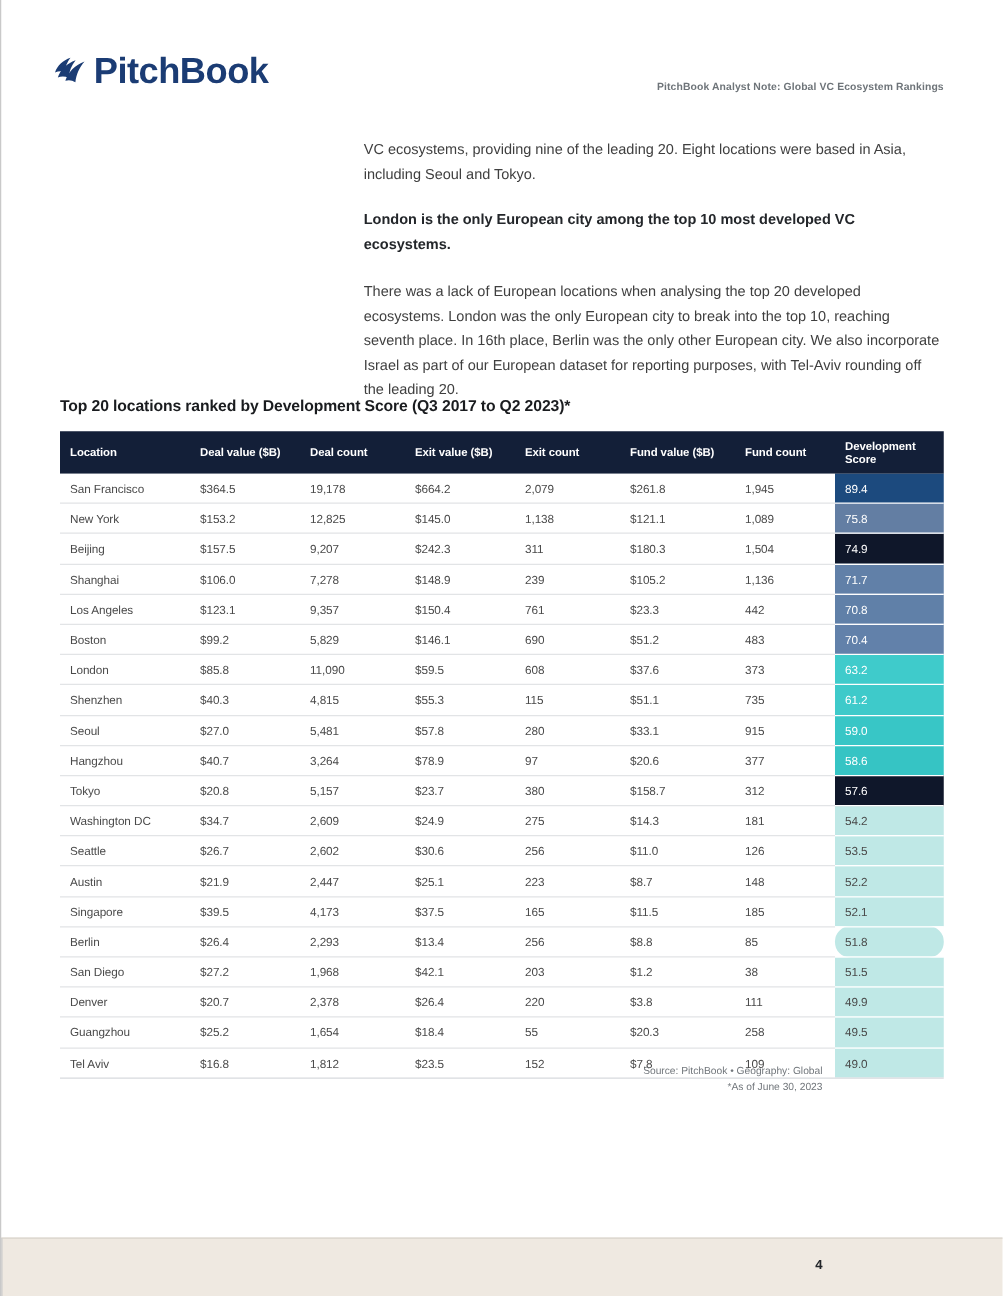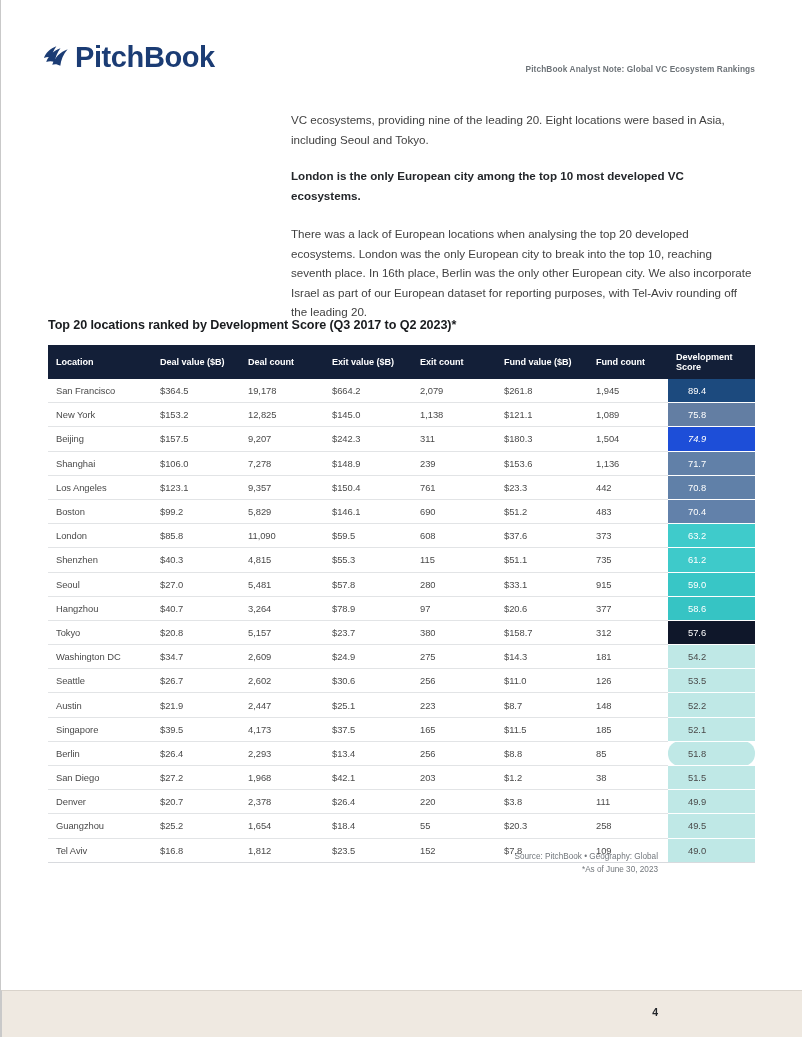--- a/index.html
+++ b/index.html
@@ -116,21 +116,21 @@
     height: 23.2px;
     border-bottom: 1px solid #e2e4e6;
     background: #ffffff;
     letter-spacing: -0.05px;
   }
   .rank-table tbody tr:last-child td {
     border-bottom: 1px solid #d8dade;
   }
   td.score {
     text-align: left;
-    padding-left: 20px;
+    padding-left: 8px;
     border-bottom: 1px solid #ffffff;
   }
   .col-loc      { width: 104px; }
   .col-dealval  { width: 88px; }
   .col-dealcnt  { width: 84px; }
   .col-exitval  { width: 88px; }
   .col-exitcnt  { width: 84px; }
   .col-fundval  { width: 92px; }
   .col-fundcnt  { width: 80px; }
   .col-score    { width: 87px; }
@@ -237,29 +237,29 @@
           <td class="score" style="background: rgb(99, 126, 163); color: rgb(255, 255, 255);">75.8</td>
         </tr>
         <tr>
           <td>Beijing</td>
           <td>$157.5</td>
           <td>9,207</td>
           <td>$242.3</td>
           <td>311</td>
           <td>$180.3</td>
           <td>1,504</td>
-          <td class="score" style="background: #1d4ed8; color: rgb(255, 255, 255); font-style: italic;">74.9</td>
+          <td class="score" style="background: #0f172a; color: rgb(255, 255, 255);">74.9</td>
         </tr>
         <tr>
           <td>Shanghai</td>
           <td>$106.0</td>
           <td>7,278</td>
           <td>$148.9</td>
           <td>239</td>
-          <td>$153.6</td>
+          <td>$105.2</td>
           <td>1,136</td>
           <td class="score" style="background: rgb(97, 128, 168); color: rgb(255, 255, 255);">71.7</td>
         </tr>
         <tr>
           <td>Los Angeles</td>
           <td>$123.1</td>
           <td>9,357</td>
           <td>$150.4</td>
           <td>761</td>
           <td>$23.3</td>

